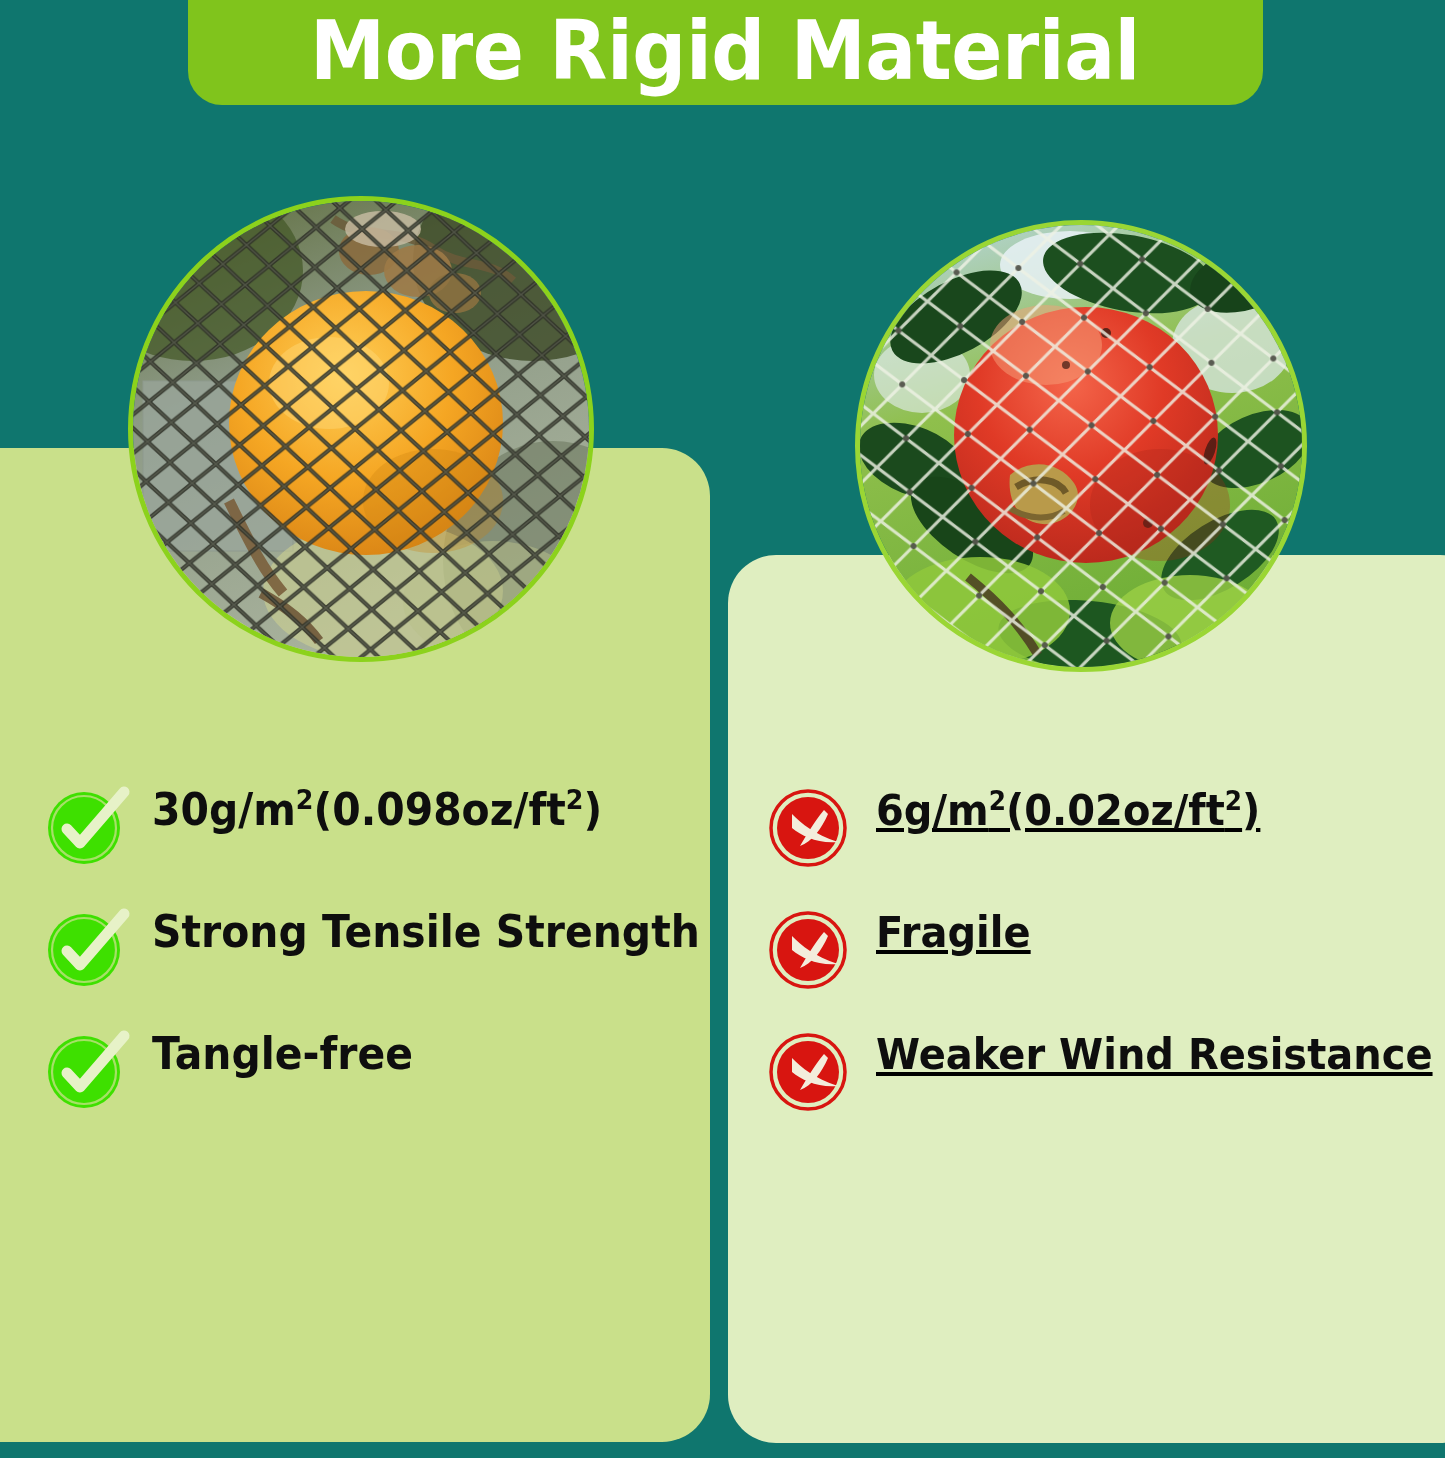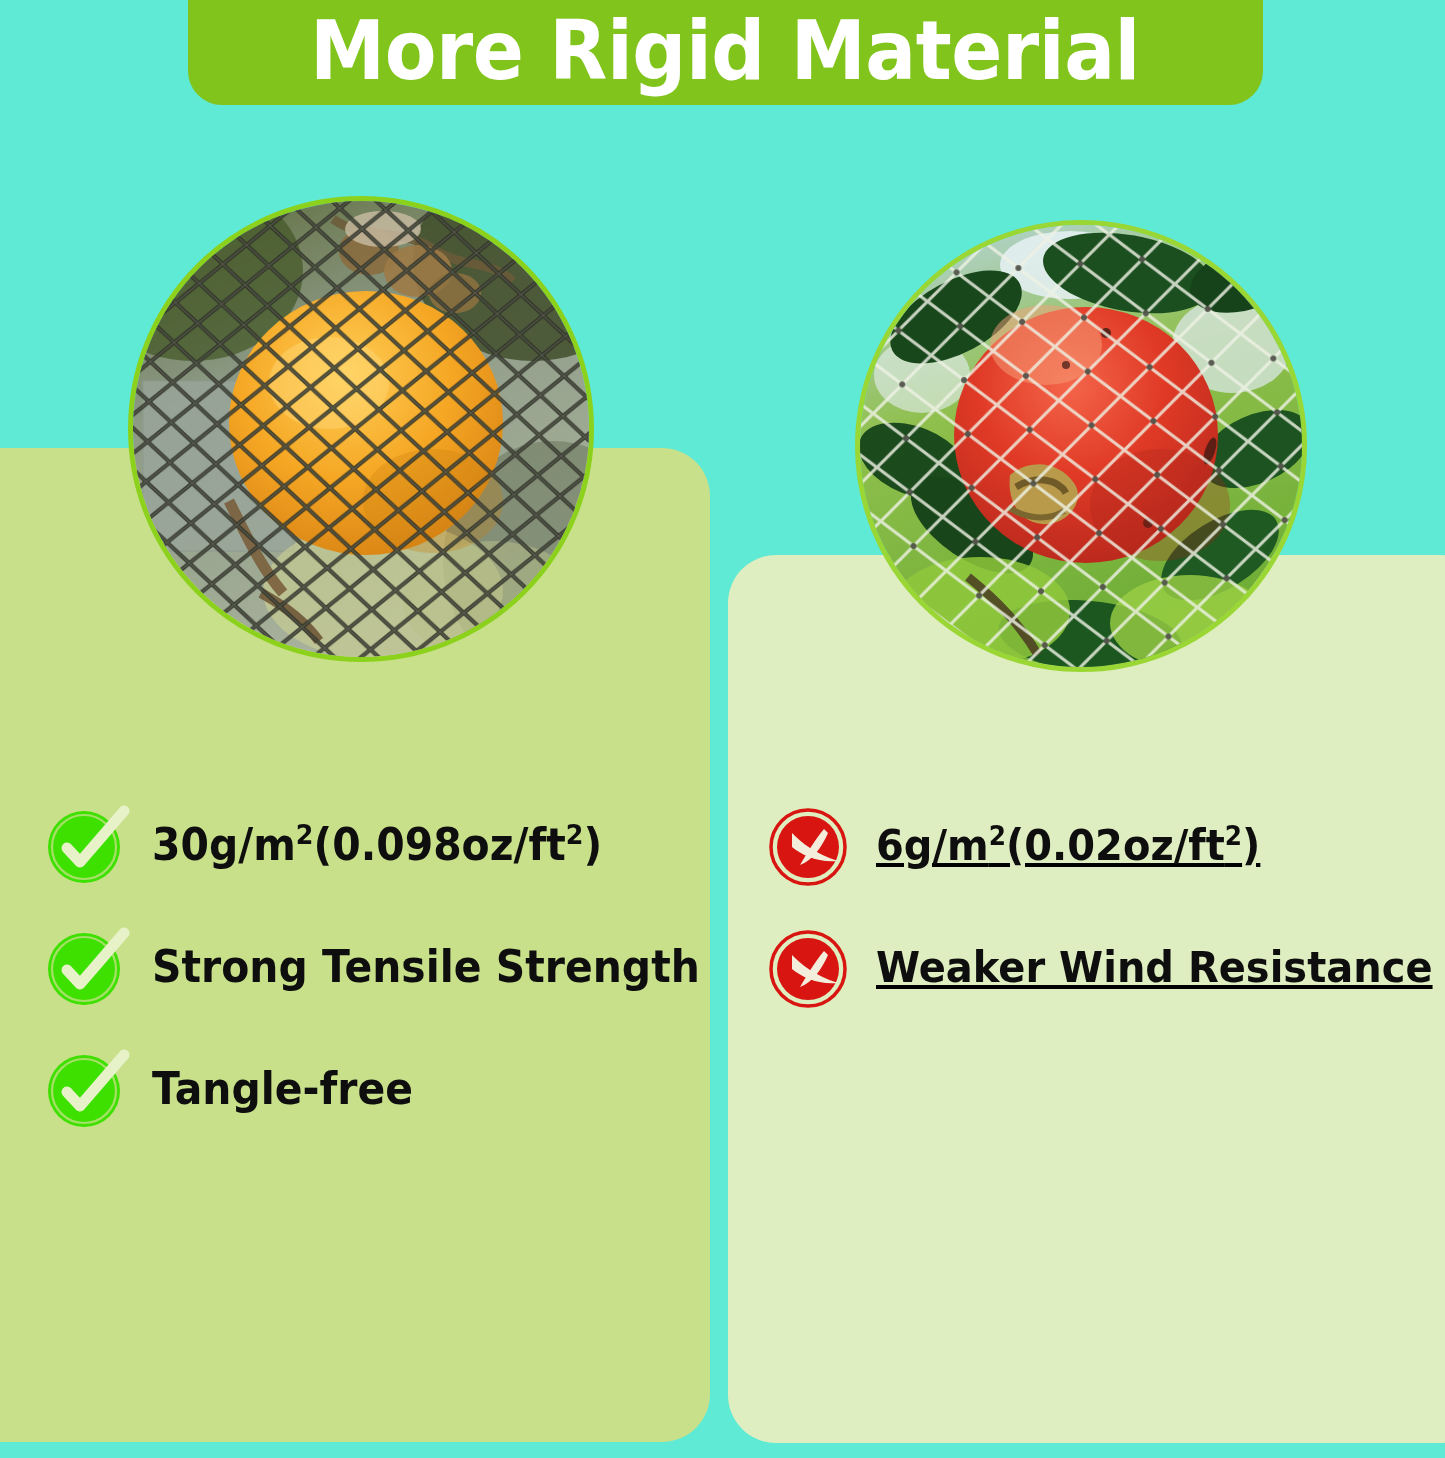--- a/index.html
+++ b/index.html
@@ -2,21 +2,21 @@
 <html><head>
 <meta charset="utf-8">
 <style>
   * { box-sizing: border-box; margin: 0; padding: 0; }
   html, body {
     width: 1445px; height: 1458px;
     background: #ffffff;
     font-family: "Liberation Sans", sans-serif;
     overflow: hidden;
   }
-  #stage { position: relative; width: 1445px; height: 1458px; background: #5eead4; }
+  #stage { position: relative; width: 1445px; height: 1458px; background: #0f766e; }
 
   
   #banner {
     position: absolute;
     left: 188px; top: -38px;
     width: 1075px; height: 143px;
     background: #80c41c;
     border-radius: 34px;
     display: flex; align-items: flex-end; justify-content: center;
     overflow: hidden;
@@ -59,21 +59,20 @@
   #photo-right { left: 855px; top: 220px; width: 452px; height: 452px; border-color: #9ad634; }
   .photo svg { display: block; width: 100%; height: 100%; }
 
   
   .feature-list { position: absolute; }
   #list-left  { left: 44px;  top: 784px; width: 660px; }
   #list-right { left: 768px; top: 784px; width: 660px; text-decoration: underline; }
 
   .feature-row {
     display: flex;
-    align-items: center;
     height: 122px;
   }
   .feature-icon {
     flex: 0 0 auto;
     width: 84px; height: 84px;
     position: relative;
     margin-right: 24px;
   }
   .feature-icon svg { display: block; width: 84px; height: 84px; overflow: visible; }
   .feature-text {
@@ -262,30 +261,41 @@
         <svg viewBox="0 0 84 84">
           <circle cx="40" cy="44" r="37" fill="none" stroke="#d81510" stroke-width="3.5"></circle>
           <circle cx="40" cy="44" r="31" fill="#d81510"></circle>
           <path d="M24 30 C34 40 46 50 70 58 C50 60 34 52 24 44 Z" fill="#f3eddc"></path>
           <path d="M56 26 C46 38 38 52 32 62 C44 58 54 44 60 30 Z" fill="#f3eddc"></path>
         </svg>
       </span>
       <span class="feature-text"><span>6g/m</span><sup>2</sup><span>(0.02oz/ft</span><sup>2</sup><span>)</span></span>
     </div>
 
-
-
-
     <div class="feature-row">
       <span class="feature-icon">
         <svg viewBox="0 0 84 84">
           <circle cx="40" cy="44" r="37" fill="none" stroke="#d81510" stroke-width="3.5"></circle>
           <circle cx="40" cy="44" r="31" fill="#d81510"></circle>
           <path d="M24 30 C34 40 46 50 70 58 C50 60 34 52 24 44 Z" fill="#f3eddc"></path>
           <path d="M56 26 C46 38 38 52 32 62 C44 58 54 44 60 30 Z" fill="#f3eddc"></path>
         </svg>
       </span>
+      <span class="feature-text">Fragile</span>
+    </div>
+
+
+
+    <div class="feature-row">
+      <span class="feature-icon">
+        <svg viewBox="0 0 84 84">
+          <circle cx="40" cy="44" r="37" fill="none" stroke="#d81510" stroke-width="3.5"></circle>
+          <circle cx="40" cy="44" r="31" fill="#d81510"></circle>
+          <path d="M24 30 C34 40 46 50 70 58 C50 60 34 52 24 44 Z" fill="#f3eddc"></path>
+          <path d="M56 26 C46 38 38 52 32 62 C44 58 54 44 60 30 Z" fill="#f3eddc"></path>
+        </svg>
+      </span>
       <span class="feature-text">Weaker Wind Resistance</span>
     </div>
 
   </div>
 
 </div>
 
 </body></html>

